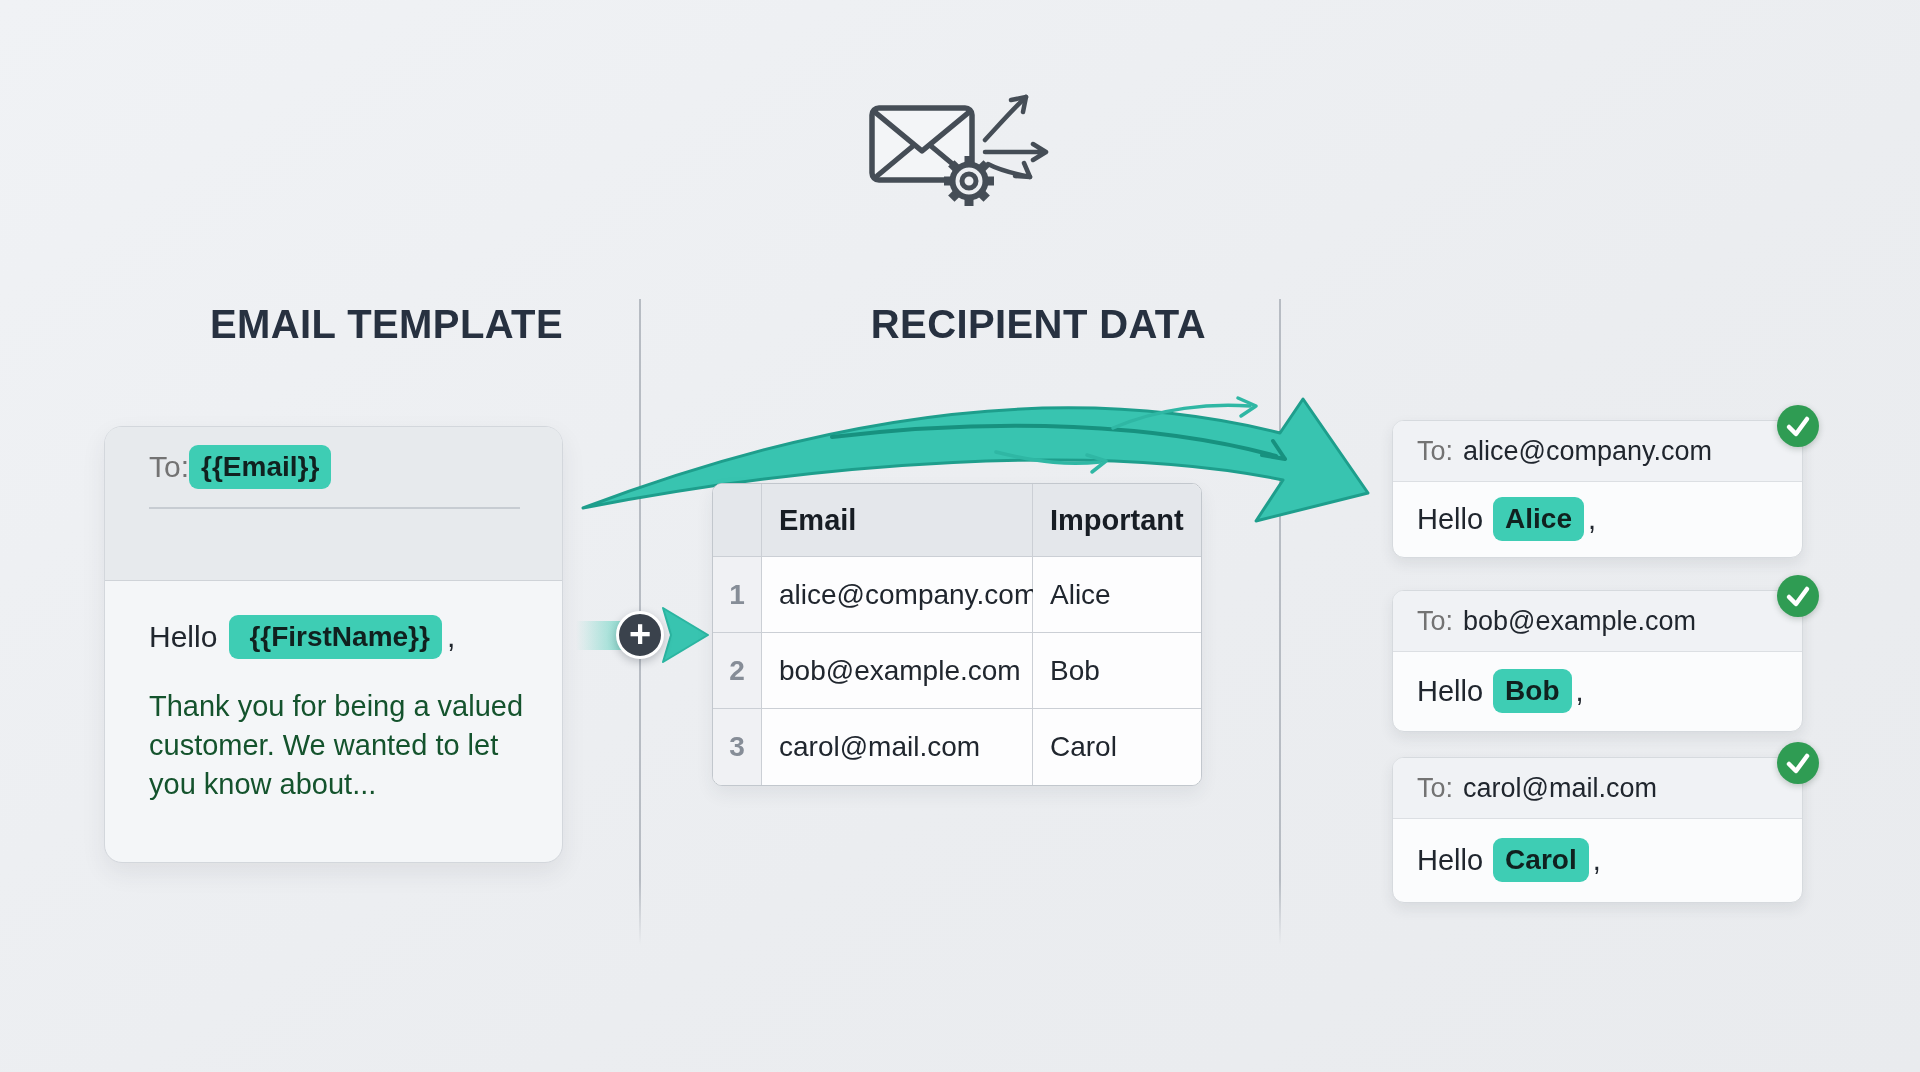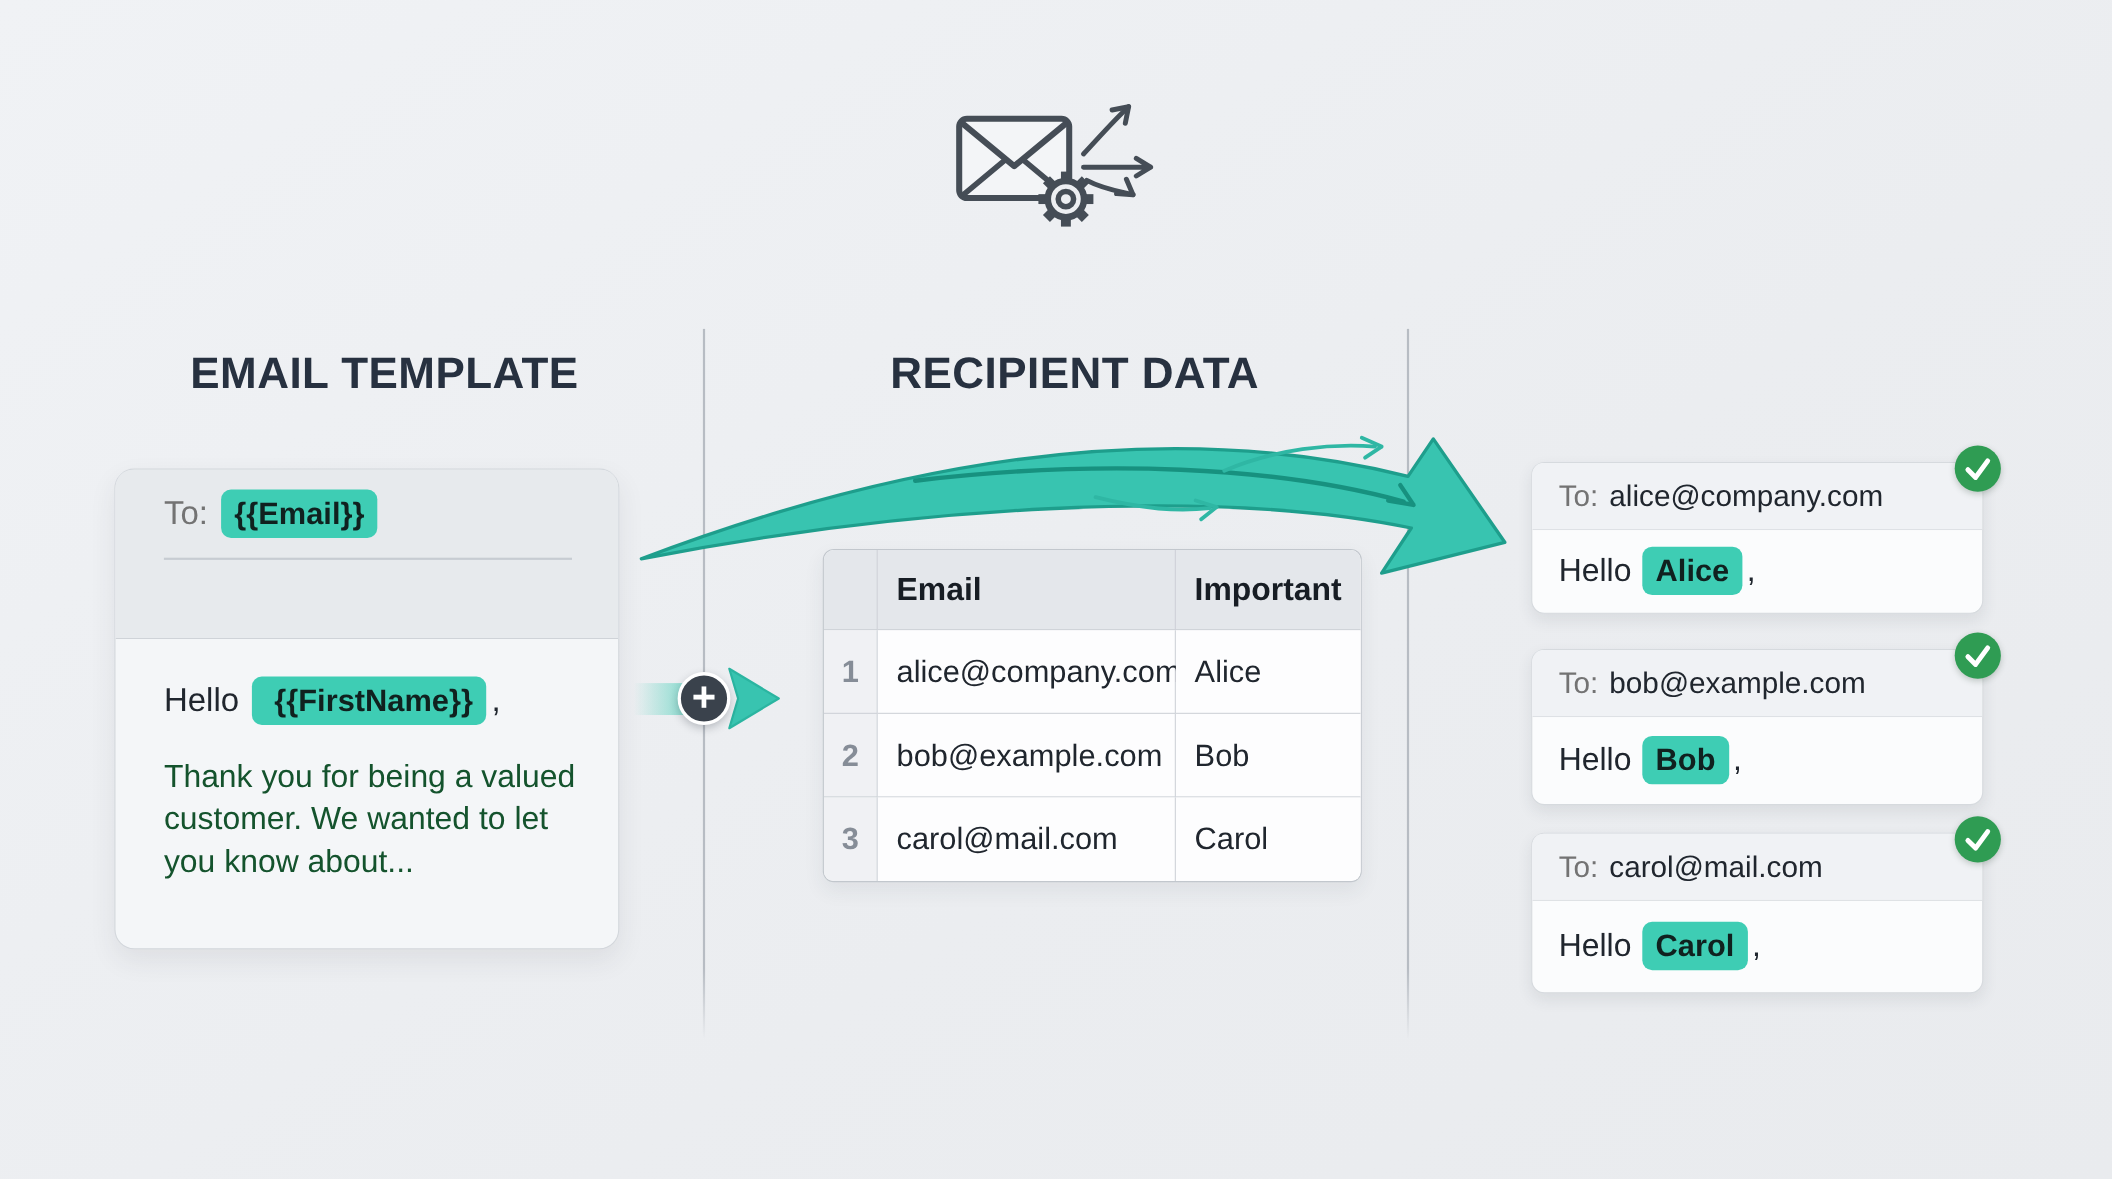--- a/index.html
+++ b/index.html
@@ -10,22 +10,22 @@
   }
   .art{position:absolute;left:0;top:0;pointer-events:none;z-index:2;}
   .v-divider{
     position:absolute;top:299px;height:646px;width:2px;z-index:1;
     background:linear-gradient(to bottom,#B7BCC3 0%,#B7BCC3 90%,rgba(183,188,195,0) 100%);
   }
   .vd-left{left:639px;}
   .vd-right{left:1279px;}
 
   .heading{
-    position:absolute;margin:16px;font-size:40px;font-weight:800;color:#273140;
-    text-align:center;letter-spacing:.4px;z-index:3;
+    position:absolute;margin:0;font-size:40px;font-weight:800;color:#273140;
+    text-align:right;letter-spacing:.4px;z-index:3;
   }
   .h-template{left:104px;top:302px;width:459px;}
   .h-recipients{left:716px;top:302px;width:490px;}
   .h-emails{left:1380px;top:302px;width:436px;}
 
   .chip{
     display:inline-block;background:#3ECDB4;color:#10211F;font-weight:700;
     font-size:28px;line-height:1;padding:8px 12px;border-radius:9px;
   }
 
@@ -35,45 +35,45 @@
     background:#F4F6F8;border:1.5px solid #D3D7DC;border-radius:18px;
     box-shadow:0 10px 24px rgba(45,55,70,.08);box-sizing:border-box;
   }
   .tc-header{height:153px;background:#E7EAED;border-radius:16px 16px 0 0;border-bottom:1.5px solid #CFD3D8;}
   .tc-row{display:flex;align-items:center;padding-left:44px;}
   .tc-row.to{height:80px;}
   .tc-row.subject{height:71px;}
   .tc-sep{height:1.5px;background:#C7CCD2;margin:0 42px 0 44px;}
   .fld-label{font-size:30px;color:#737373;}
   .fld-value{font-size:30px;color:#20262E;font-weight:500;margin-left:12px;}
-  .tc-row .chip{margin-left:12px;}
+  .tc-row .chip{margin-left:0;}
   .tc-body{padding:34px 38px 0 44px;}
   .greeting{display:flex;align-items:center;font-size:30px;color:#20262E;}
   .greeting .chip{margin-left:12px;margin-right:5px;padding-left:20px;}
   .body-text{margin:28px 0 0 0;font-size:29px;line-height:39px;color:#14532d;width:392px;}
 
   
   .fade-tail{
     position:absolute;left:576px;top:621px;width:47px;height:29px;z-index:3;
     background:linear-gradient(to right,rgba(62,205,180,0),rgba(62,205,180,.55));
   }
   .plus-circle{
     position:absolute;left:616px;top:611px;width:48px;height:48px;z-index:4;
     background:#3A424C;border:3px solid #FFFFFF;border-radius:50%;box-sizing:border-box;
     color:#fff;font-size:38px;font-weight:700;line-height:1;
     display:flex;align-items:center;justify-content:center;padding-bottom:3px;
     box-shadow:0 3px 8px rgba(30,40,50,.25);
   }
 
   
   .recipient-table{
-    position:absolute;left:748px;top:483px;width:490px;height:303px;z-index:3;
+    position:absolute;left:712px;top:483px;width:490px;height:303px;z-index:3;
     background:#fff;border:1.5px solid #C2C7CD;border-radius:10px;overflow:hidden;
     box-shadow:0 8px 18px rgba(45,55,70,.07);box-sizing:border-box;
-    display:grid;grid-template-columns:49px 271px 1fr;grid-template-rows:73px 76px 76px 1fr;margin-top:16px;
+    display:grid;grid-template-columns:49px 271px 1fr;grid-template-rows:73px 76px 76px 1fr;
   }
   .cell{
     display:flex;align-items:center;box-sizing:border-box;padding-left:17px;
     border-right:1.5px solid #CBCFD5;border-bottom:1.5px solid #CBCFD5;
     font-size:28px;color:#20262E;background:#FDFDFE;
   }
   .cell.c-last{border-right:none;}
   .cell.r-last{border-bottom:none;}
   .cell.head{background:#E4E7EB;font-weight:700;font-size:29px;color:#171D24;}
   .cell.num{background:#F0F1F4;justify-content:center;padding-left:0;color:#868D97;font-weight:700;}

